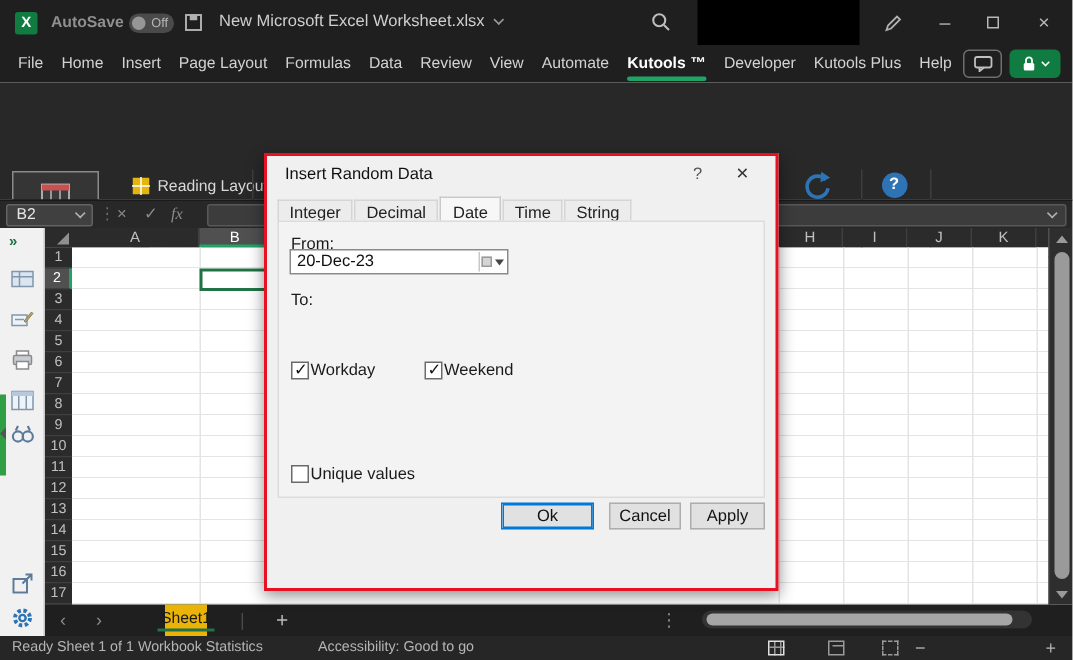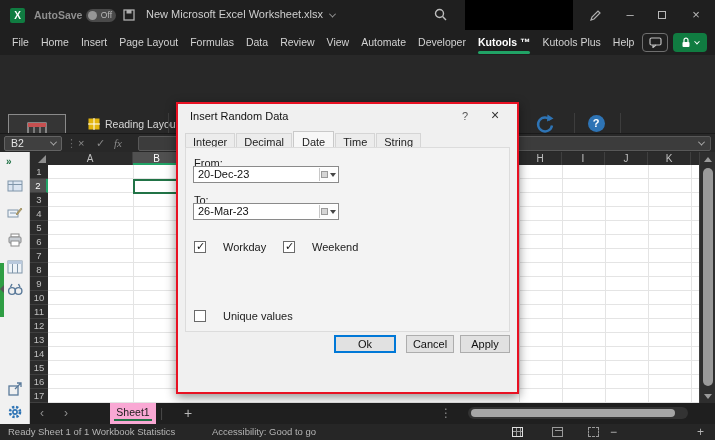--- a/index.html
+++ b/index.html
@@ -111,33 +111,33 @@
   .dlg-page { position:absolute; left:7px; top:43px; width:325px; height:185px; background:#f3f3f3;
               border:1px solid #dcdcdc; }
   .dlg-lbl { position:absolute; font-size:11px; color:#1a1a1a; }
   .dlg-input { position:absolute; width:146px; height:17px; background:#fff; border:1px solid #8a8a8a;
                font-size:11px; color:#111; line-height:15px; padding-left:4px; }
   .dlg-picker { position:absolute; right:1px; top:1px; width:18px; height:13px; border-left:1px solid #c8c8c8;
                 display:flex; align-items:center; justify-content:center; gap:2px; background:#fdfdfd; }
   .dlg-picker .sq { width:7px; height:7px; background:#d5d5d5; border:1px solid #9a9a9a; }
   .dlg-picker .dn { width:0; height:0; border-left:3px solid transparent; border-right:3px solid transparent;
                     border-top:4px solid #444; }
-  .cbrow { position:absolute; display:flex; align-items:center; gap:17px; font-size:11px; color:#1a1a1a; }
+  .cbrow { position:absolute; display:flex; align-items:center; gap:1px; font-size:11px; color:#1a1a1a; }
   .cb { width:12px; height:12px; background:#fff; border:1px solid #6a6a6a; position:relative; }
   .cb.checked::after { content:"✓"; position:absolute; left:1px; top:-2px; font-size:11px; color:#111; }
   .dlg-btn { position:absolute; top:231px; height:18px; background:#e1e1e1; border:1px solid #adadad;
              font-size:11px; color:#111; text-align:center; line-height:16px; }
   .dlg-btn.default { border:1px solid #0078d7; box-shadow:0 0 0 1px #0078d7 inset; }
 
   
   .sheetbar { position:absolute; left:0; top:403px; width:715px; height:21px; background:#1f1f1f; }
   .gearbox { position:absolute; left:0; top:-4px; width:30px; height:25px; background:#f1f1f1;
              border-right:1px solid #c8c8c8; display:flex; align-items:center; justify-content:center; }
   .sh-nav { position:absolute; top:0; height:21px; line-height:20px; color:#8f8f8f; font-size:12px; }
-  .sheet-tab { position:absolute; left:110px; top:0; width:46px; height:21px; background:#f9a8d4;
+  .sheet-tab { position:absolute; left:110px; top:0; width:28px; height:21px; background:#eab308;
                display:flex; align-items:center; justify-content:center; }
   .sheet-tab span { font-size:10.5px; color:#1a1a1a; border-bottom:2px solid #217346; padding:0 2px 1px; }
   .htrack { position:absolute; left:468px; top:4px; width:220px; height:12px; background:#333; border-radius:6px; }
   .hthumb { position:absolute; left:3px; top:2px; width:204px; height:8px; background:#a6a6a6; border-radius:4px; }
 
   
   .statusbar { position:absolute; left:0; top:424px; width:715px; height:16px; background:#262626; }
   .st { position:absolute; top:0; height:16px; line-height:16px; font-size:9.5px; color:#b5b5b5; white-space:nowrap; }
   .view-ic { position:absolute; top:3px; width:11px; height:10px; border:1px solid #9a9a9a; }
   .view-ic.normal { background:
@@ -181,22 +181,22 @@
     <div id="menu-items">
         <div class="menu-item">File</div>
         <div class="menu-item">Home</div>
         <div class="menu-item">Insert</div>
         <div class="menu-item">Page Layout</div>
         <div class="menu-item">Formulas</div>
         <div class="menu-item">Data</div>
         <div class="menu-item">Review</div>
         <div class="menu-item">View</div>
         <div class="menu-item">Automate</div>
+        <div class="menu-item active">Kutools ™</div>
         <div class="menu-item">Developer</div>
-        <div class="menu-item active">Kutools ™</div>
         <div class="menu-item">Kutools Plus</div>
         <div class="menu-item">Help</div>
       </div>
     <div class="comment-btn">
       <svg width="13" height="11" viewBox="0 0 13 11">
         <rect x="1" y="1" width="11" height="7" rx="1.5" fill="none" stroke="#c0c0c0" stroke-width="1.2"></rect>
         <path d="M4 8 L4 10.5 L7 8" fill="none" stroke="#c0c0c0" stroke-width="1.2"></path>
       </svg>
     </div>
     <div class="share-btn">
@@ -455,27 +455,20 @@
     <div class="dlg-lbl" style="left:16px;top:53px">From:</div>
     <div class="dlg-input" style="left:15px;top:62px">
       <span>20-Dec-23</span>
       <div class="dlg-picker">
         <span class="sq"></span>
         <span class="dn"></span>
       </div>
     </div>
 
     <div class="dlg-lbl" style="left:16px;top:90px">To:</div>
-    <div class="dlg-input" style="left:15px;top:99px">
-      <span>26-Mar-23</span>
-      <div class="dlg-picker">
-        <span class="sq"></span>
-        <span class="dn"></span>
-      </div>
-    </div>
 
     <div class="cbrow" style="left:16px;top:137px">
       <span class="cb checked"></span>
       <span>Workday</span>
     </div>
     <div class="cbrow" style="left:105px;top:137px">
       <span class="cb checked"></span>
       <span>Weekend</span>
     </div>
     <div class="cbrow" style="left:16px;top:206px">

